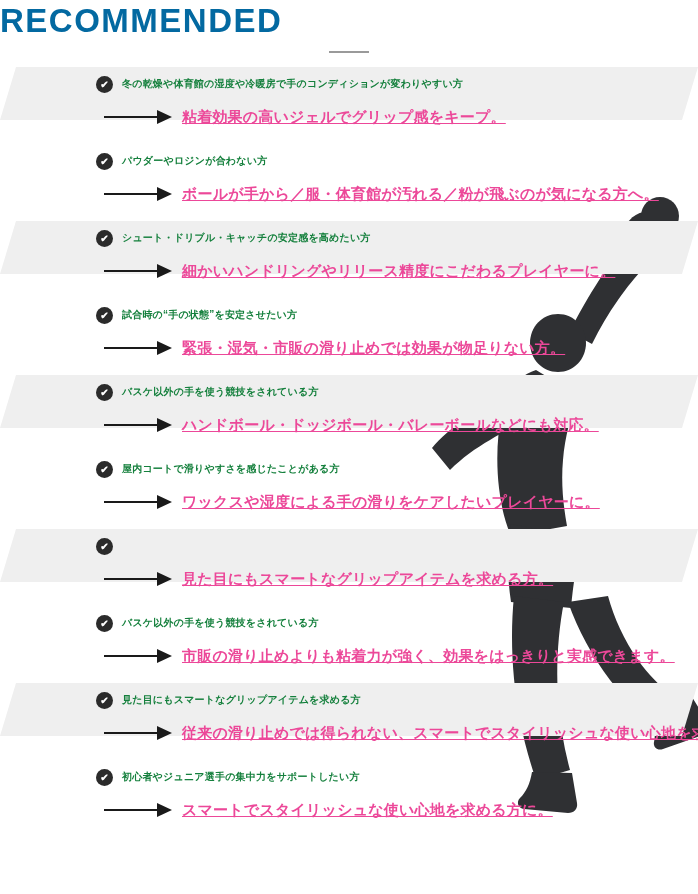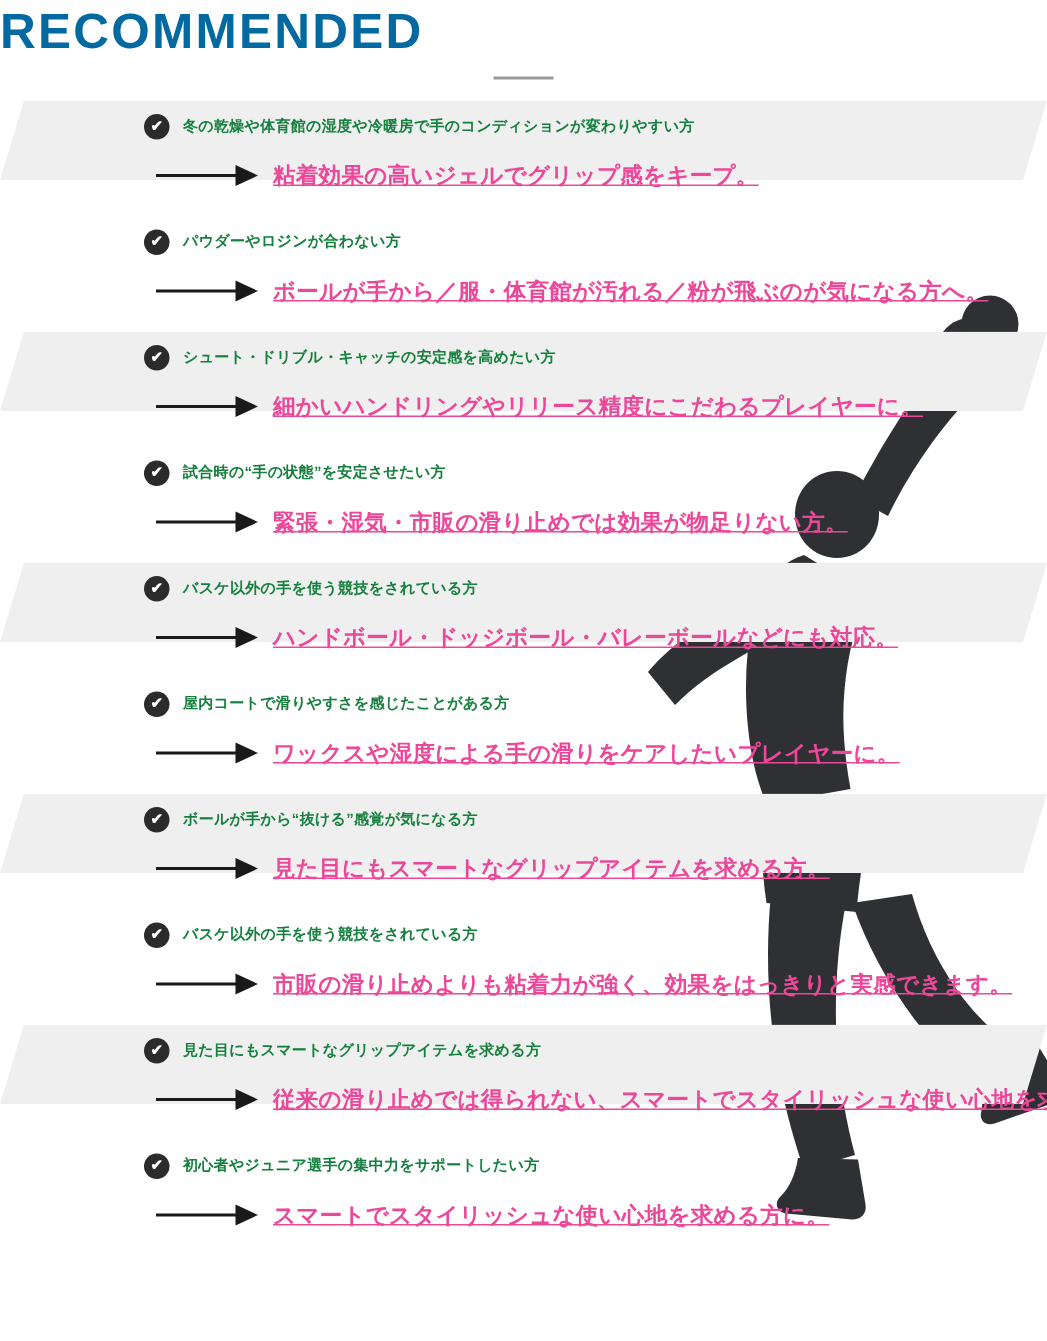--- a/index.html
+++ b/index.html
@@ -257,21 +257,20 @@
               <div class="head"></div>
             </div>
           <div class="body-text">ワックスや湿度による手の滑りをケアしたいプレイヤーに。</div>
         </div>
       </div>
 
       <div class="item">
         <div class="band"></div>
         <div class="row-head">
           <div class="check">✔</div>
-          <div class="head-text">ボールが手から“抜ける”感覚が気になる方</div>
         </div>
         <div class="row-body">
           <div class="arrow">
               <div class="shaft"></div>
               <div class="head"></div>
             </div>
           <div class="body-text">見た目にもスマートなグリップアイテムを求める方。</div>
         </div>
       </div>
 

